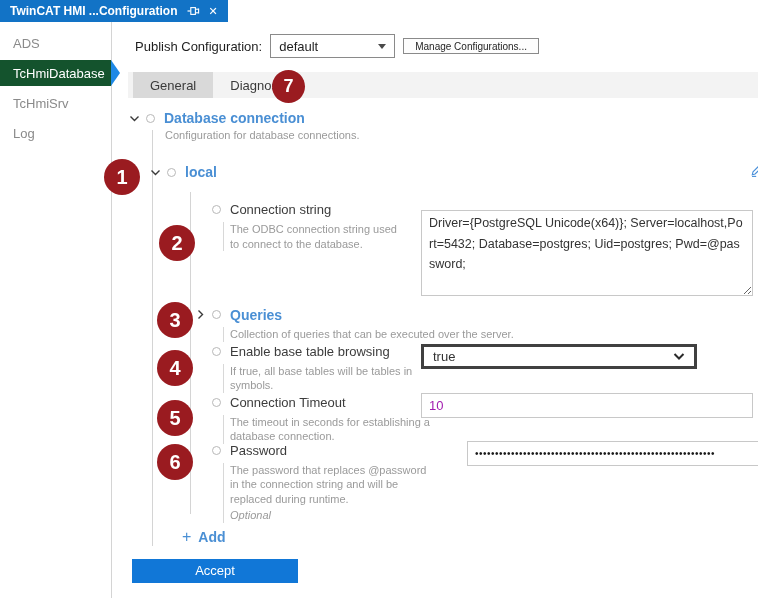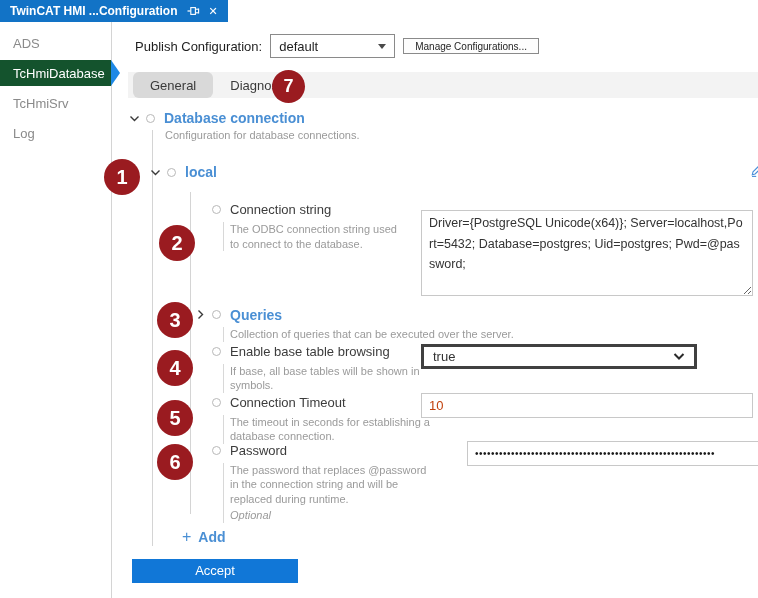--- a/index.html
+++ b/index.html
@@ -48,21 +48,21 @@
   }
   .dd-triangle { width:0; height:0; border-top:5px solid #4a4a4a; border-left:4px solid transparent; border-right:4px solid transparent; }
   .manage-btn {
     margin-left:8px; height:16px; border:1px solid #8a8a8a; background:#fdfdfd;
     display:flex; align-items:center; padding:0 11px; font-size:10px; color:#1e1e1e; cursor:pointer;
     white-space:nowrap;
   }
 
   
   .tabstrip { margin-top:13px; height:26px; background:#f3f3f3; display:flex; padding-left:5px; font-size:13px; color:#3a3a3a; }
-  .tab { display:flex; align-items:center; padding:0 17px; cursor:pointer; white-space:nowrap;border-radius:6px; }
+  .tab { display:flex; align-items:center; padding:0 17px; cursor:pointer; white-space:nowrap; }
   .tab.active { background:#d9d9d9; }
 
   
   .tree { margin-top:10px; position:relative; }
   .guide { position:absolute; width:1px; background:#d4d4d4; z-index:0; }
   .guide-a { left:24px; top:22px; height:416px; }
   .guide-b { left:62px; top:84px; height:322px; }
 
   .trow { display:flex; align-items:center; position:relative; z-index:1; }
   .chev { width:17px; flex:none; display:flex; align-items:center; }
@@ -93,21 +93,21 @@
     font-family:"Liberation Sans", sans-serif; font-size:12.5px; line-height:1.64; color:#333;
     word-break:break-all; resize:both; outline:none;
   }
   .field-select {
     width:276px; height:25px; margin-top:2px; border:3px solid #404040; background:#fff;
     display:flex; align-items:center; justify-content:space-between; padding:0 9px;
     font-size:13px; color:#333; cursor:pointer;
   }
   .field-input {
     width:332px; height:25px; border:1px solid #c8c8c8; padding:0 7px;
-    font-family:"Liberation Sans", sans-serif; font-size:13px; color:#c2410c; outline:none;
+    font-family:"Liberation Sans", sans-serif; font-size:13px; color:#a21caf; outline:none;
   }
   .pwd-input { width:305px; font-size:10px; letter-spacing:0.5px; color:#1a1a1a; }
   .checkbox {
     width:20px; height:20px; margin-left:5px; margin-top:2px; border-radius:3px;
     background:#4a95e5; display:flex; align-items:center; justify-content:center; cursor:pointer; flex:none;
   }
 
   .row-conn { margin-top:16px; margin-bottom:9px; }
   .row-queries { margin-bottom:0; }
   .row-enable { margin-bottom:0; }
@@ -256,21 +256,21 @@
           <div class="prop-side"></div>
         </div>
 
         <div class="prop row-enable">
           <div class="prop-main">
             <div class="prop-head">
               <span class="chev"></span>
               <span class="circle"></span>
               <span class="prop-name">Enable base table browsing</span>
             </div>
-            <div class="desc prop-desc">If base, all base tables will be shown in symbols.</div>
+            <div class="desc prop-desc">If true, all base tables will be tables in symbols.</div>
           </div>
           <div class="prop-side">
             <div class="field-select">
               <span>true</span>
               <svg width="12" height="9" viewBox="0 0 12 9">
                   <polyline points="1.5,2 6,6.5 10.5,2" fill="none" stroke="#2a2a2a" stroke-width="2"></polyline>
                 </svg>
             </div>
           </div>
         </div>

